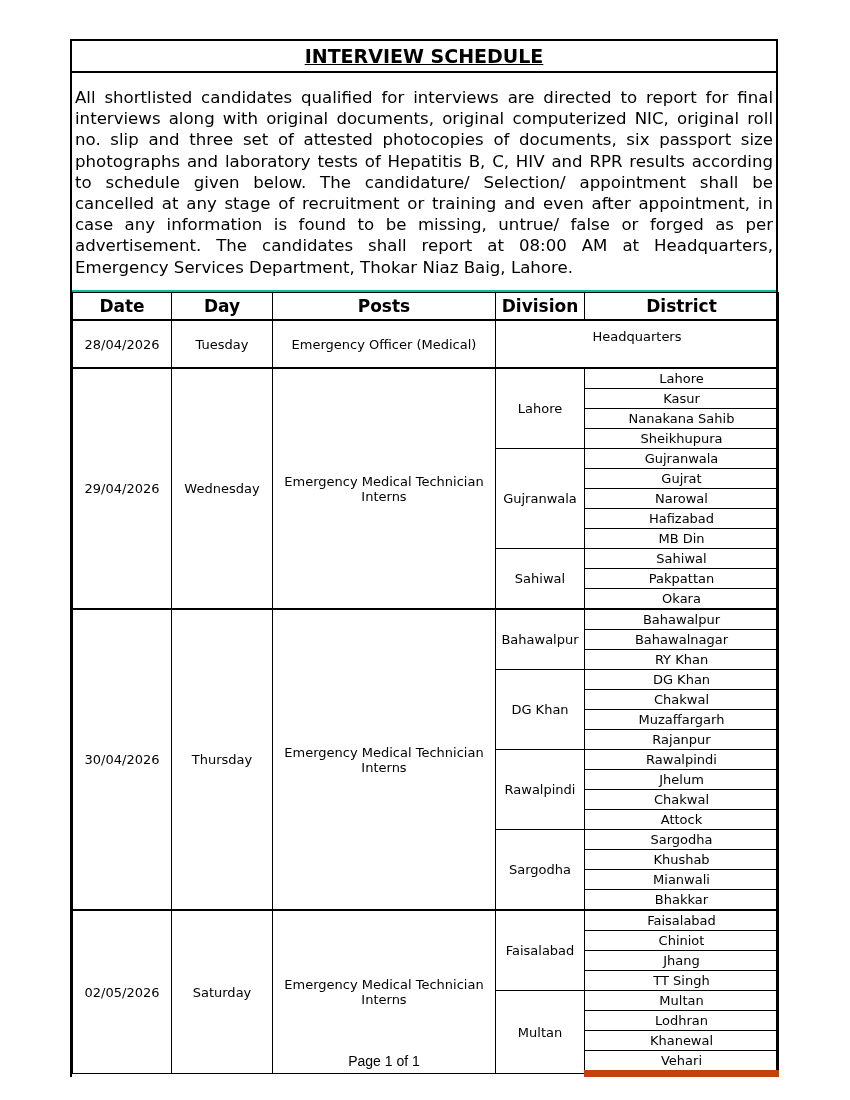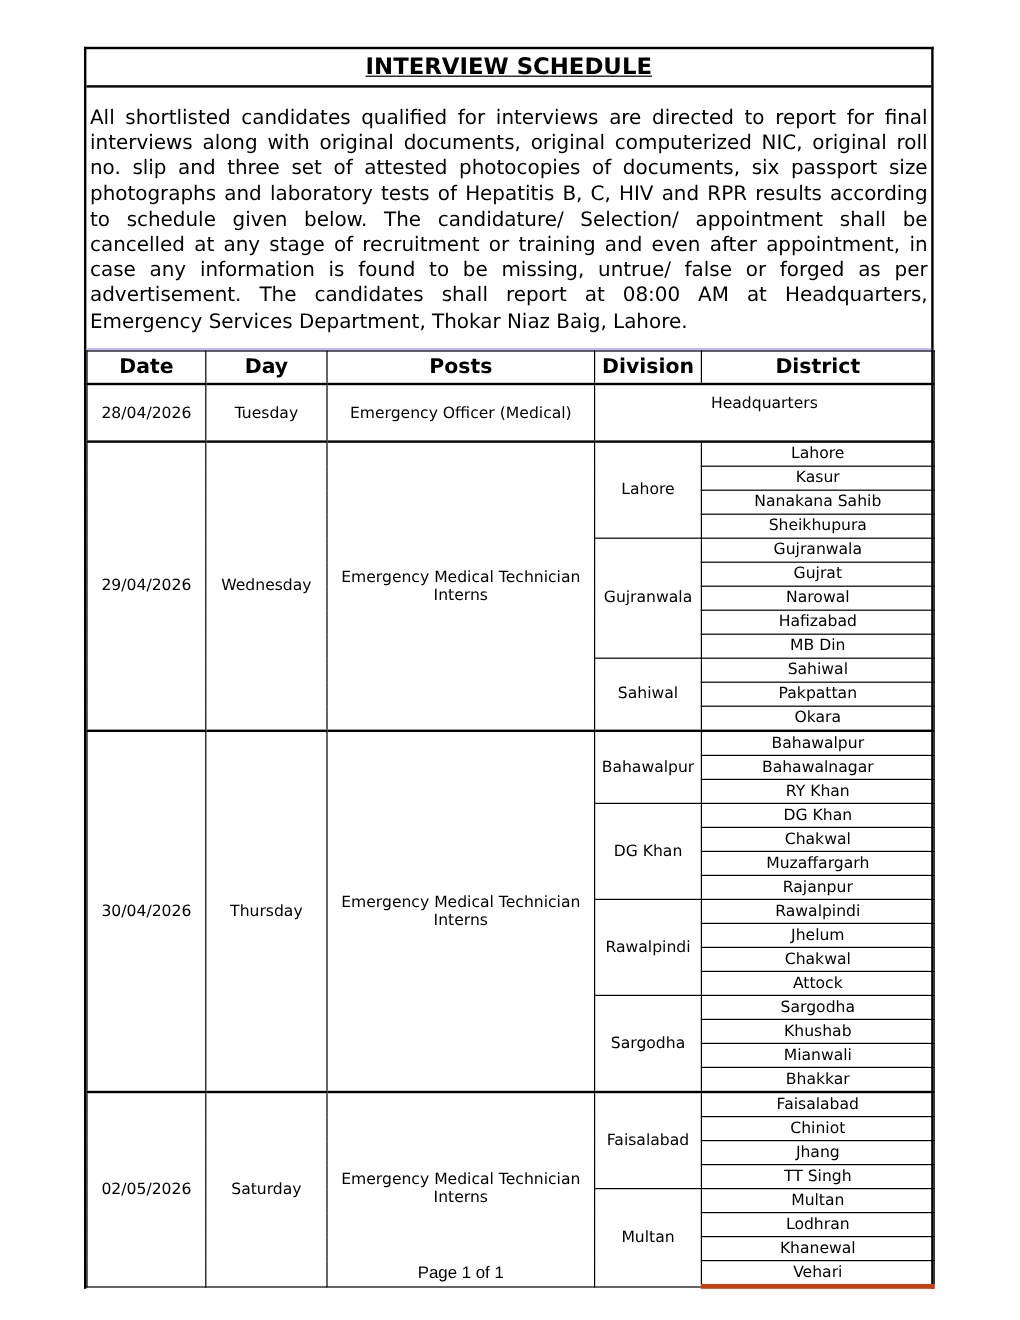--- a/index.html
+++ b/index.html
@@ -1,27 +1,27 @@
 <!DOCTYPE html>
 <html><head>
 <meta charset="utf-8">
 <style>
   html,body{margin:0;padding:0;background:#fff;}
   body{width:850px;height:1100px;position:relative;font-family:"DejaVu Sans","Liberation Sans",sans-serif;color:#000;}
   .sheet{position:absolute;left:70px;top:39px;width:708px;border:2px solid #000;border-bottom:none;box-sizing:border-box;}
   .title{height:30px;border-bottom:2px solid #000;text-align:center;font-weight:bold;font-size:19px;line-height:30px;text-decoration:underline;}
-  .intro{padding:14px 3px 10px 3px;font-size:16.6px;line-height:21.2px;text-align:justify;border-bottom:2px solid #c4b5fd;height:219px;box-sizing:border-box;}
+  .intro{padding:14px 3px 10px 3px;font-size:16.6px;line-height:21.2px;text-align:justify;border-bottom:2px solid #14b8a6;height:219px;box-sizing:border-box;}
   table{border-collapse:collapse;width:706px;table-layout:fixed;font-size:13px;}
   td,th{border:1px solid #000;text-align:center;vertical-align:middle;padding:0;}
   th{font-weight:bold;height:26px;border-bottom:2px solid #000;font-size:17px;}
   td.dist{height:19px;line-height:19px;}
   tr.grp-start td{border-top:2px solid #000;}
   td.post{position:relative;}
   .pageno{position:absolute;left:0;right:0;bottom:4px;font-family:"Liberation Sans",sans-serif;font-size:14px;}
-  tbody tr:last-child td{border-bottom:4px solid #c2410c;}
+  tbody tr:last-child td{border-bottom:7px solid #c2410c;}
   table{border-left:none;border-right:none;}
 </style>
 </head>
 <body>
 
 <div class="sheet">
   <div class="title">INTERVIEW SCHEDULE</div>
   <div class="intro">All shortlisted candidates qualified for interviews are directed to report for final interviews along with original documents, original computerized NIC, original roll no. slip and three set of attested photocopies of documents, six passport size photographs and laboratory tests of Hepatitis B, C, HIV and RPR results according to schedule given below. The candidature/ Selection/ appointment shall be cancelled at any stage of recruitment or training and even after appointment, in case any information is found to be missing, untrue/ false or forged as per advertisement. The candidates shall report at 08:00 AM at Headquarters, Emergency Services Department, Thokar Niaz Baig, Lahore.</div>
   <table>
     <colgroup>

